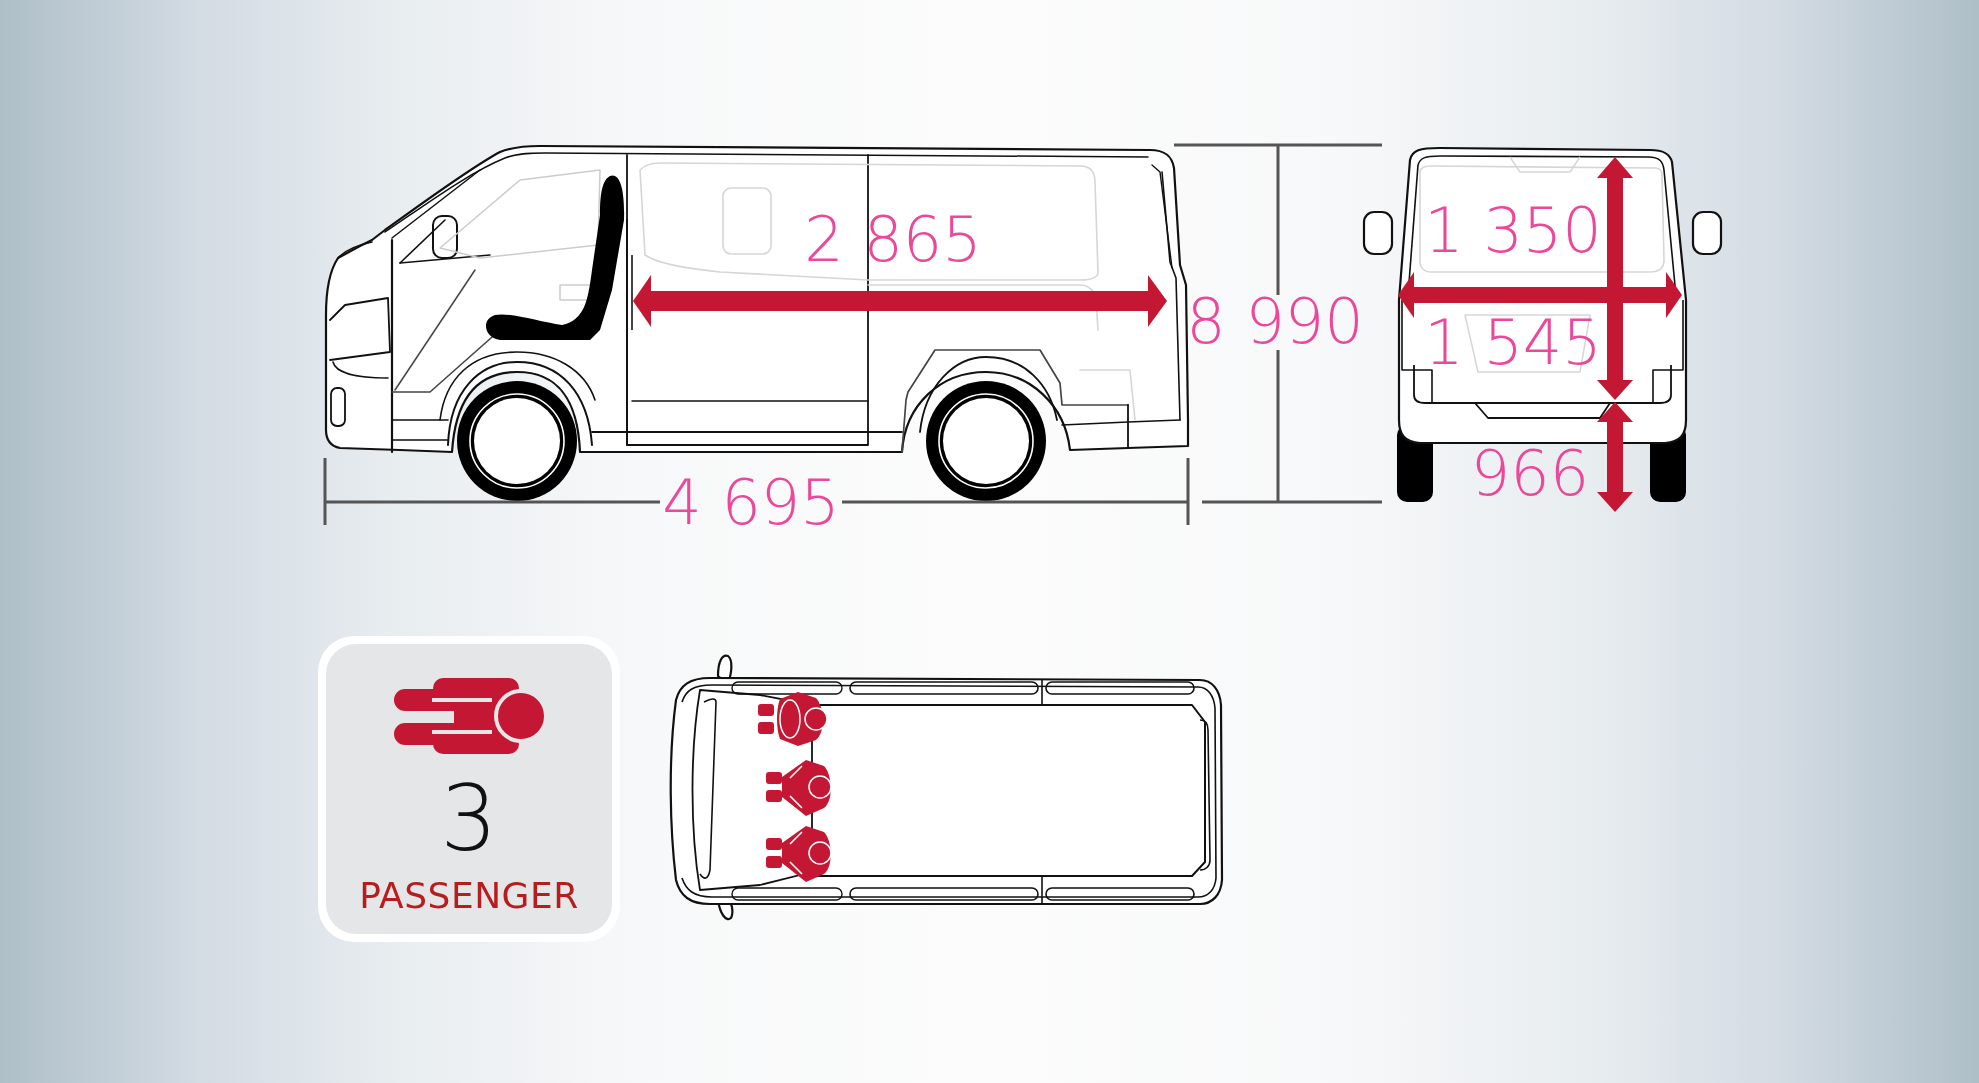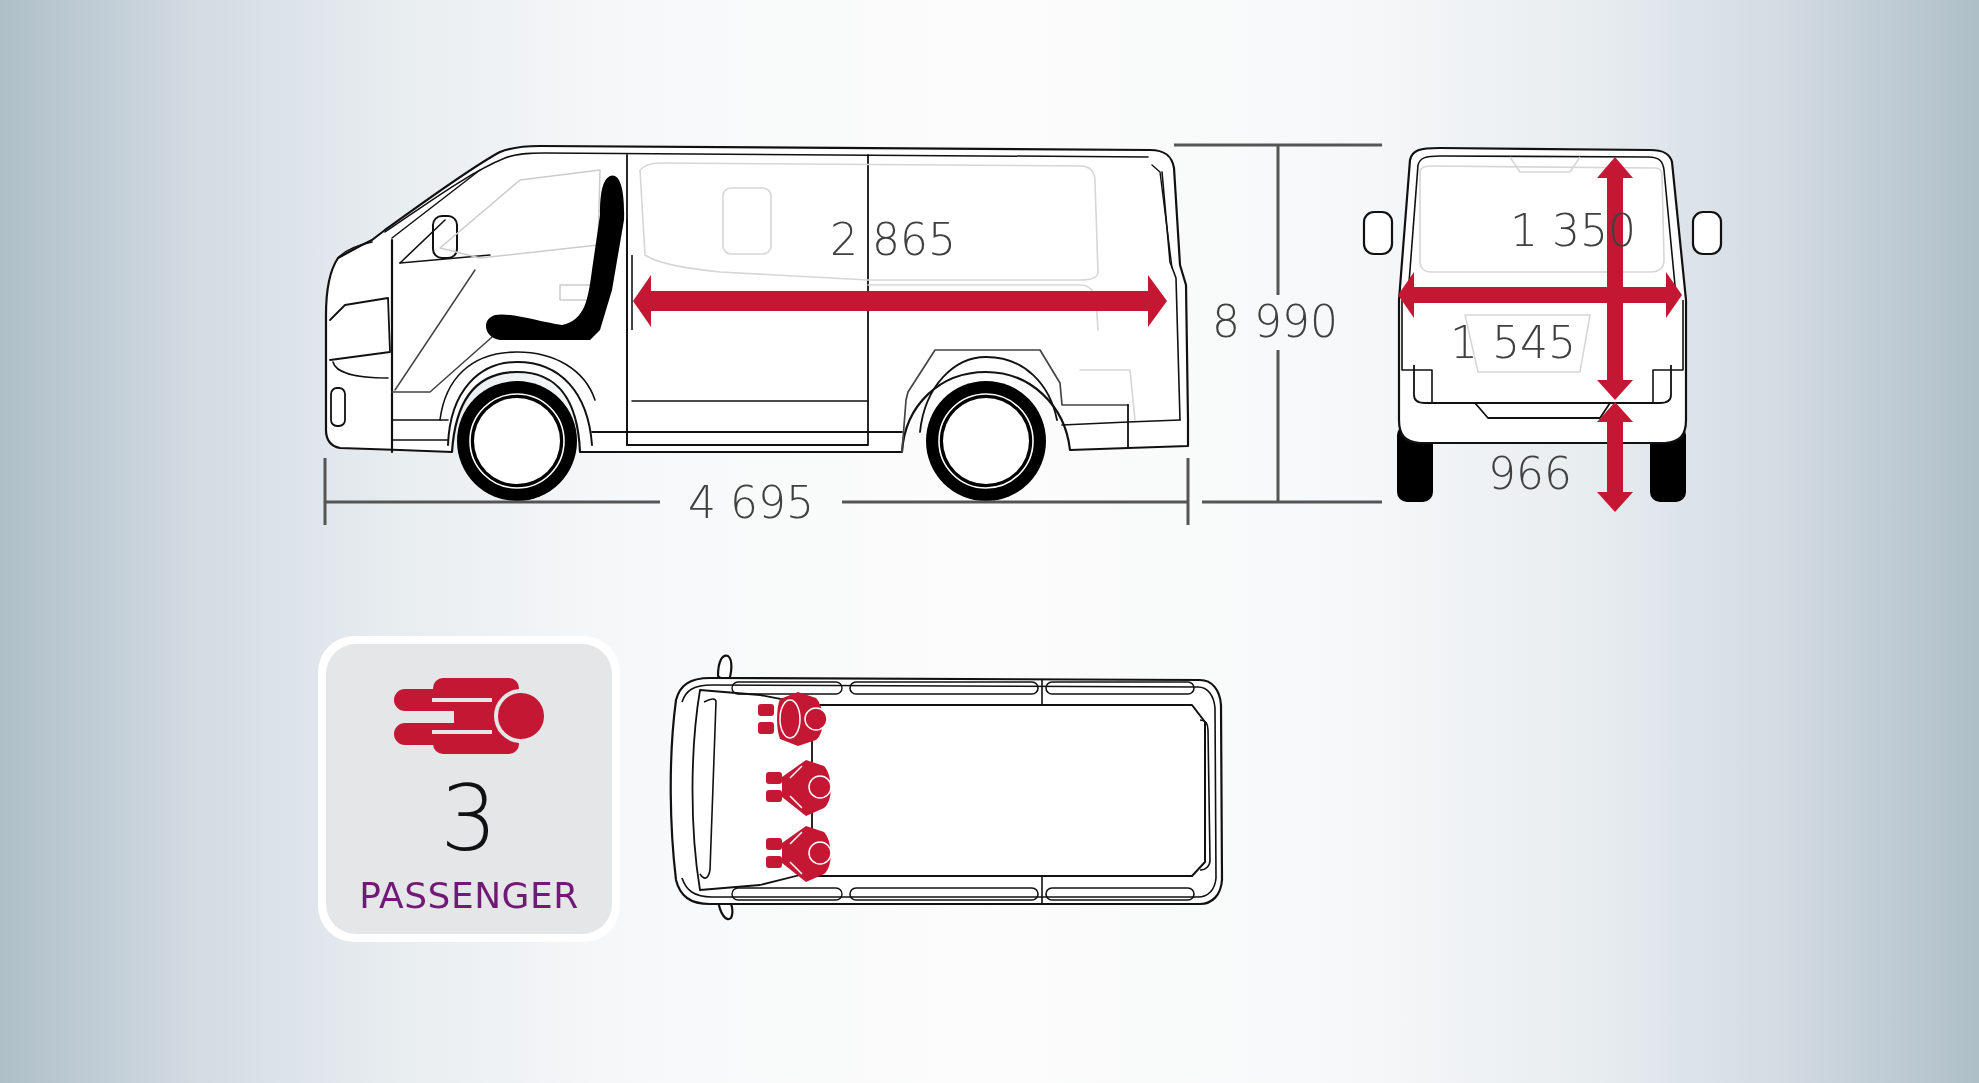--- a/index.html
+++ b/index.html
@@ -4,37 +4,37 @@
 <style>
   html, body { margin: 0; padding: 0; }
   body {
     width: 1979px; height: 1083px; overflow: hidden; position: relative;
     background: linear-gradient(to right, #aebfc8 0%, #d3dbe3 10%, #e8edf0 20%, #f7f8f9 32%, #fcfcfc 50%, #f7f8f9 68%, #e8edf0 80%, #d3dbe3 90%, #aebfc8 100%);
     font-family: "DejaVu Sans", "Liberation Sans", sans-serif;
   }
   svg.canvas { position: absolute; left: 0; top: 0; }
   .dim-label {
     position: absolute; font-family: "DejaVu Sans", sans-serif; font-weight: 300;
-    color: #404040; font-size: 44px; line-height: 1; white-space: nowrap;
+    color: #ec4899; font-size: 62px; line-height: 1; white-space: nowrap;
     transform: translate(-50%, -50%); letter-spacing: 0px;
   }
   .badge {
     position: absolute; left: 318px; top: 636px; width: 302px; height: 306px;
     background: #fff; border-radius: 36px; box-sizing: border-box; padding: 8px;
   }
   .badge-inner {
     width: 100%; height: 100%; background: #e5e6e8; border-radius: 30px; position: relative;
   }
   .badge-count {
     position: absolute; left: 0; right: 0; top: 130px; text-align: center;
     font-family: "DejaVu Sans", sans-serif; font-weight: 300; font-size: 90px; color: #111; line-height: 1;
   }
   .badge-label {
     position: absolute; left: 0; right: 0; top: 234px; text-align: center;
-    font-family: "DejaVu Sans", sans-serif; font-size: 36px; color: #701a75; line-height: 1; letter-spacing: 0.5px;
+    font-family: "DejaVu Sans", sans-serif; font-size: 36px; color: #b91c1c; line-height: 1; letter-spacing: 0.5px;
   }
   .badge-icon { position: absolute; left: 68px; top: 34px; }
 </style>
 </head>
 <body>
 
 <svg class="canvas" width="1979" height="1083" viewBox="0 0 1979 1083" xmlns="http://www.w3.org/2000/svg">
 
   <g fill="none" stroke="#111" stroke-width="2.2" stroke-linejoin="round" stroke-linecap="round">
 
@@ -211,21 +211,21 @@
       <path d="M 16 15 L 40 -2 L 58 4 C 66 12 68 38 58 46 L 40 54 L 16 35 Z"></path>
       <circle cx="54" cy="25" r="11" fill="#c41733" stroke="#fff" stroke-width="1.5"></circle>
       <path d="M 24 16 L 36 4 M 24 34 L 36 46" stroke="#fff" stroke-width="1.5"></path>
     </g>
   </g>
 </svg>
 
 <div class="dim-label" style="left:893px; top:240px;">2 865</div>
 <div class="dim-label" style="left:751px; top:503px;text-align:center;">4 695</div>
 <div class="dim-label" style="left:1275px; top:322px;">8 990</div>
-<div class="dim-label" style="left:1573px; top:231px;">1 350</div>
+<div class="dim-label" style="left:1513px; top:231px;">1 350</div>
 <div class="dim-label" style="left:1513px; top:343px;text-align:right;">1 545</div>
 <div class="dim-label" style="left:1530px; top:474px;">966</div>
 
 <div class="badge">
   <div class="badge-inner">
     <svg class="badge-icon" width="160" height="84" viewBox="0 0 160 84">
       <g fill="#c41733">
         <rect x="39" y="0" width="86" height="20" rx="10"></rect>
         <rect x="0" y="11" width="100" height="22" rx="11"></rect>
         <rect x="0" y="45" width="100" height="22" rx="11"></rect>

